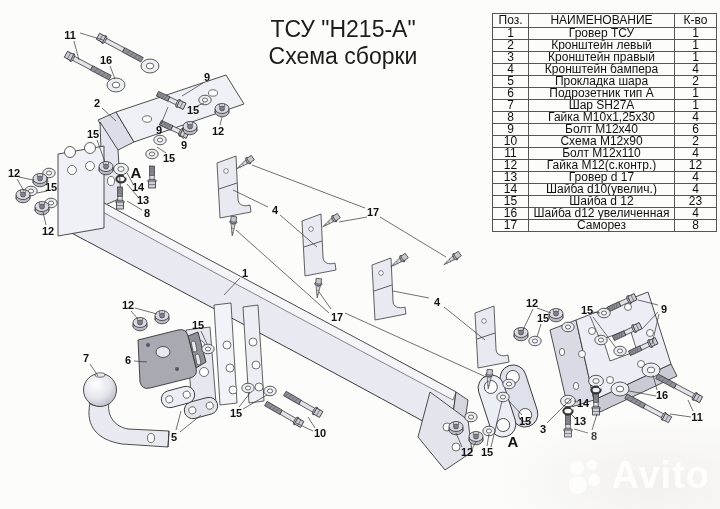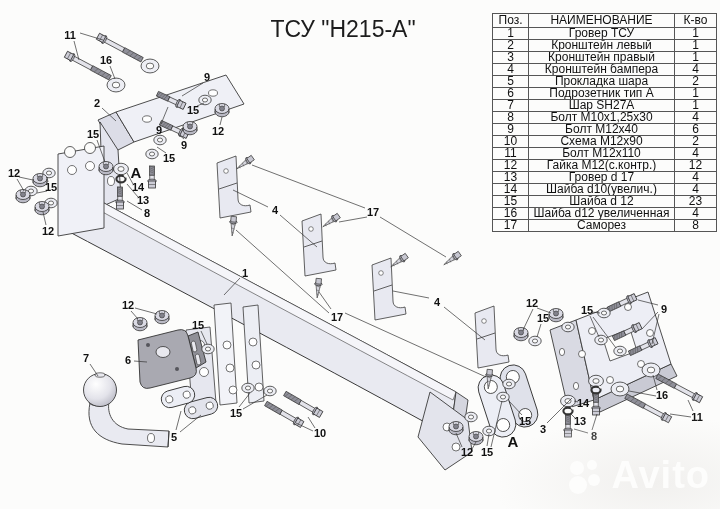--- a/index.html
+++ b/index.html
@@ -669,20 +669,21 @@
       <text x="594" y="440" text-anchor="middle" font-family="&quot;Liberation Sans&quot;,sans-serif" font-size="11" font-weight="bold" fill="#111">8</text>
       <line x1="575" y1="418" x2="570" y2="413" stroke="#333" stroke-width="0.7"></line>
       <text x="580" y="425" text-anchor="middle" font-family="&quot;Liberation Sans&quot;,sans-serif" font-size="11" font-weight="bold" fill="#111">13</text>
       <line x1="578" y1="402" x2="574" y2="401" stroke="#333" stroke-width="0.7"></line>
       <text x="583" y="407" text-anchor="middle" font-family="&quot;Liberation Sans&quot;,sans-serif" font-size="11" font-weight="bold" fill="#111">14</text>
     </g>
 </svg>
 
 <div class="title-block">
   <div>ТСУ "H215-A"</div>
+  <div>Схема сборки</div>
 </div>
 
 <table class="parts">
   <colgroup>
       <col style="width:36px">
       <col style="width:146px">
       <col style="width:42px">
     </colgroup>
   <thead>
     <tr>
@@ -722,21 +723,21 @@
         <td>Подрозетник тип А</td>
         <td>1</td>
       </tr>
       <tr>
         <td>7</td>
         <td>Шар SH27A</td>
         <td>1</td>
       </tr>
       <tr>
         <td>8</td>
-        <td>Болт М10х1,25х30</td>
+        <td>Гайка М10х1,25х30</td>
         <td>4</td>
       </tr>
       <tr>
         <td>9</td>
         <td>Болт М12х40</td>
         <td>6</td>
       </tr>
       <tr>
         <td>10</td>
         <td>Схема М12х90</td>

